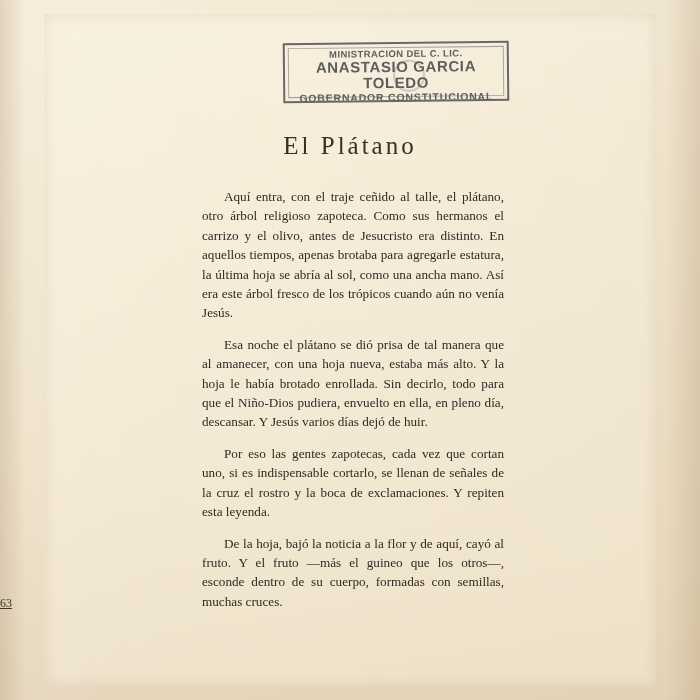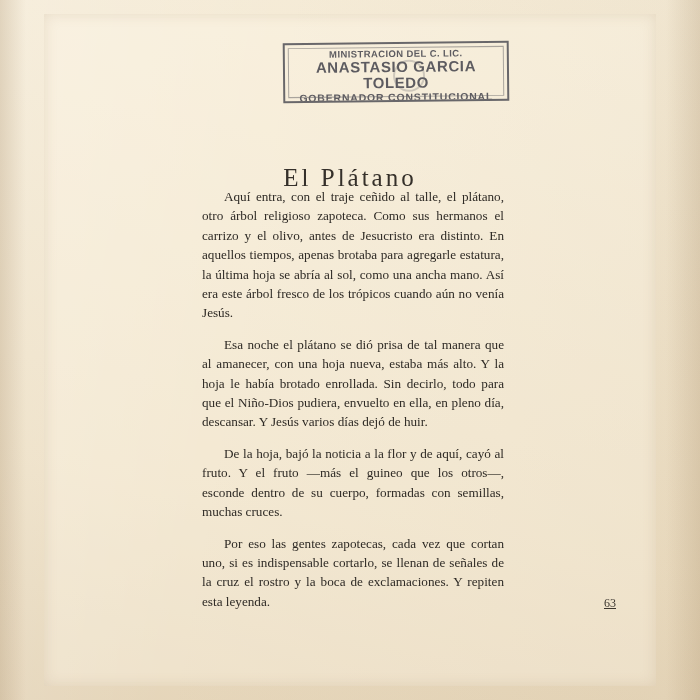--- a/index.html
+++ b/index.html
@@ -114,21 +114,20 @@
     position: absolute;
     left: 0;
     top: 132px;
     width: 700px;
     text-align: center;
     font-family: "Liberation Serif", serif;
     font-size: 25px;
     letter-spacing: 3px;
     color: #35302a;
     font-style: normal;
-    margin-top: 32px;
   }
   .body {
     position: absolute;
     left: 190px;
     top: 175px;
     width: 326px;
     color: #2e2a25;
     font-size: 13.2px;
     line-height: 19.4px;
     text-align: justify;
@@ -136,21 +135,21 @@
   }
   .body p {
     margin: 12px;
     text-indent: 22px;
   }
   .folio {
     position: absolute;
     left: 0;
     top: 596px;
     width: 616px;
-    text-align: right;
+    text-align: left;
     font-size: 12px;
     color: #3a352e;
     text-decoration: underline;
   }
 </style>
 </head>
 <body>
 
 <div id="page">
   <div id="sheet"></div>
@@ -162,18 +161,18 @@
     <div class="l2">ANASTASIO GARCIA TOLEDO</div>
     <div class="l3">GOBERNADOR CONSTITUCIONAL</div>
     <div class="l4">DEL ESTADO DE OAXACA.</div>
   </div>
 
   <div class="title">El Plátano</div>
 
   <div class="body">
     <p>Aquí entra, con el traje ceñido al talle, el plátano, otro árbol religioso zapoteca. Como sus hermanos el carrizo y el olivo, antes de Jesucristo era distinto.  En aquellos tiempos, apenas brotaba para agregarle estatura, la última hoja se abría al sol, como una ancha mano. Así era este árbol fresco de los trópicos cuando aún no venía Jesús.</p>
     <p>Esa noche el plátano se dió prisa de tal manera que al amanecer, con una hoja nueva, estaba más alto. Y la hoja le había brotado enrollada. Sin decirlo, todo para que el Niño-Dios pudiera, envuelto en ella, en pleno día, descansar. Y Jesús varios días dejó de huir.</p>
+    <p>Por eso las gentes zapotecas, cada vez que cortan uno, si es indispensable cortarlo, se llenan de señales de la cruz el rostro y la boca de exclamaciones. Y repiten esta leyenda.</p>
     <p>De la hoja, bajó la noticia a la flor y de aquí, cayó al fruto. Y el fruto —más el guineo que los otros—, esconde dentro de su cuerpo, formadas con semillas, muchas cruces.</p>
-    <p>Por eso las gentes zapotecas, cada vez que cortan uno, si es indispensable cortarlo, se llenan de señales de la cruz el rostro y la boca de exclamaciones. Y repiten esta leyenda.</p>
   </div>
 
   <div class="folio">63</div>
 </div>
 
 </body></html>

